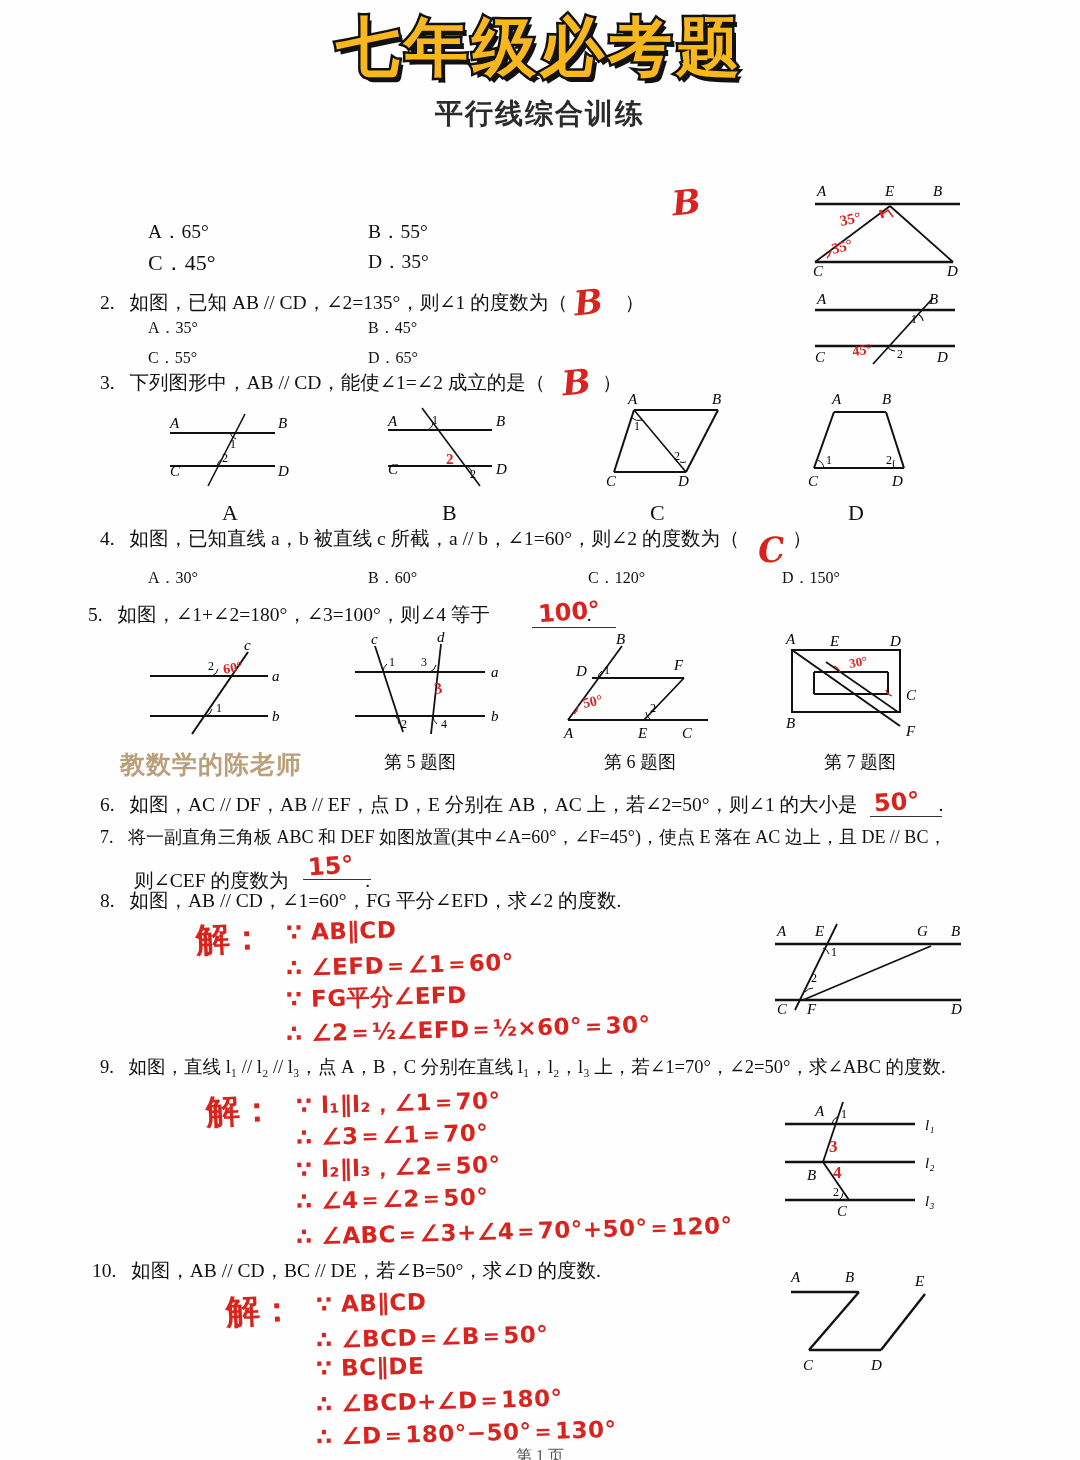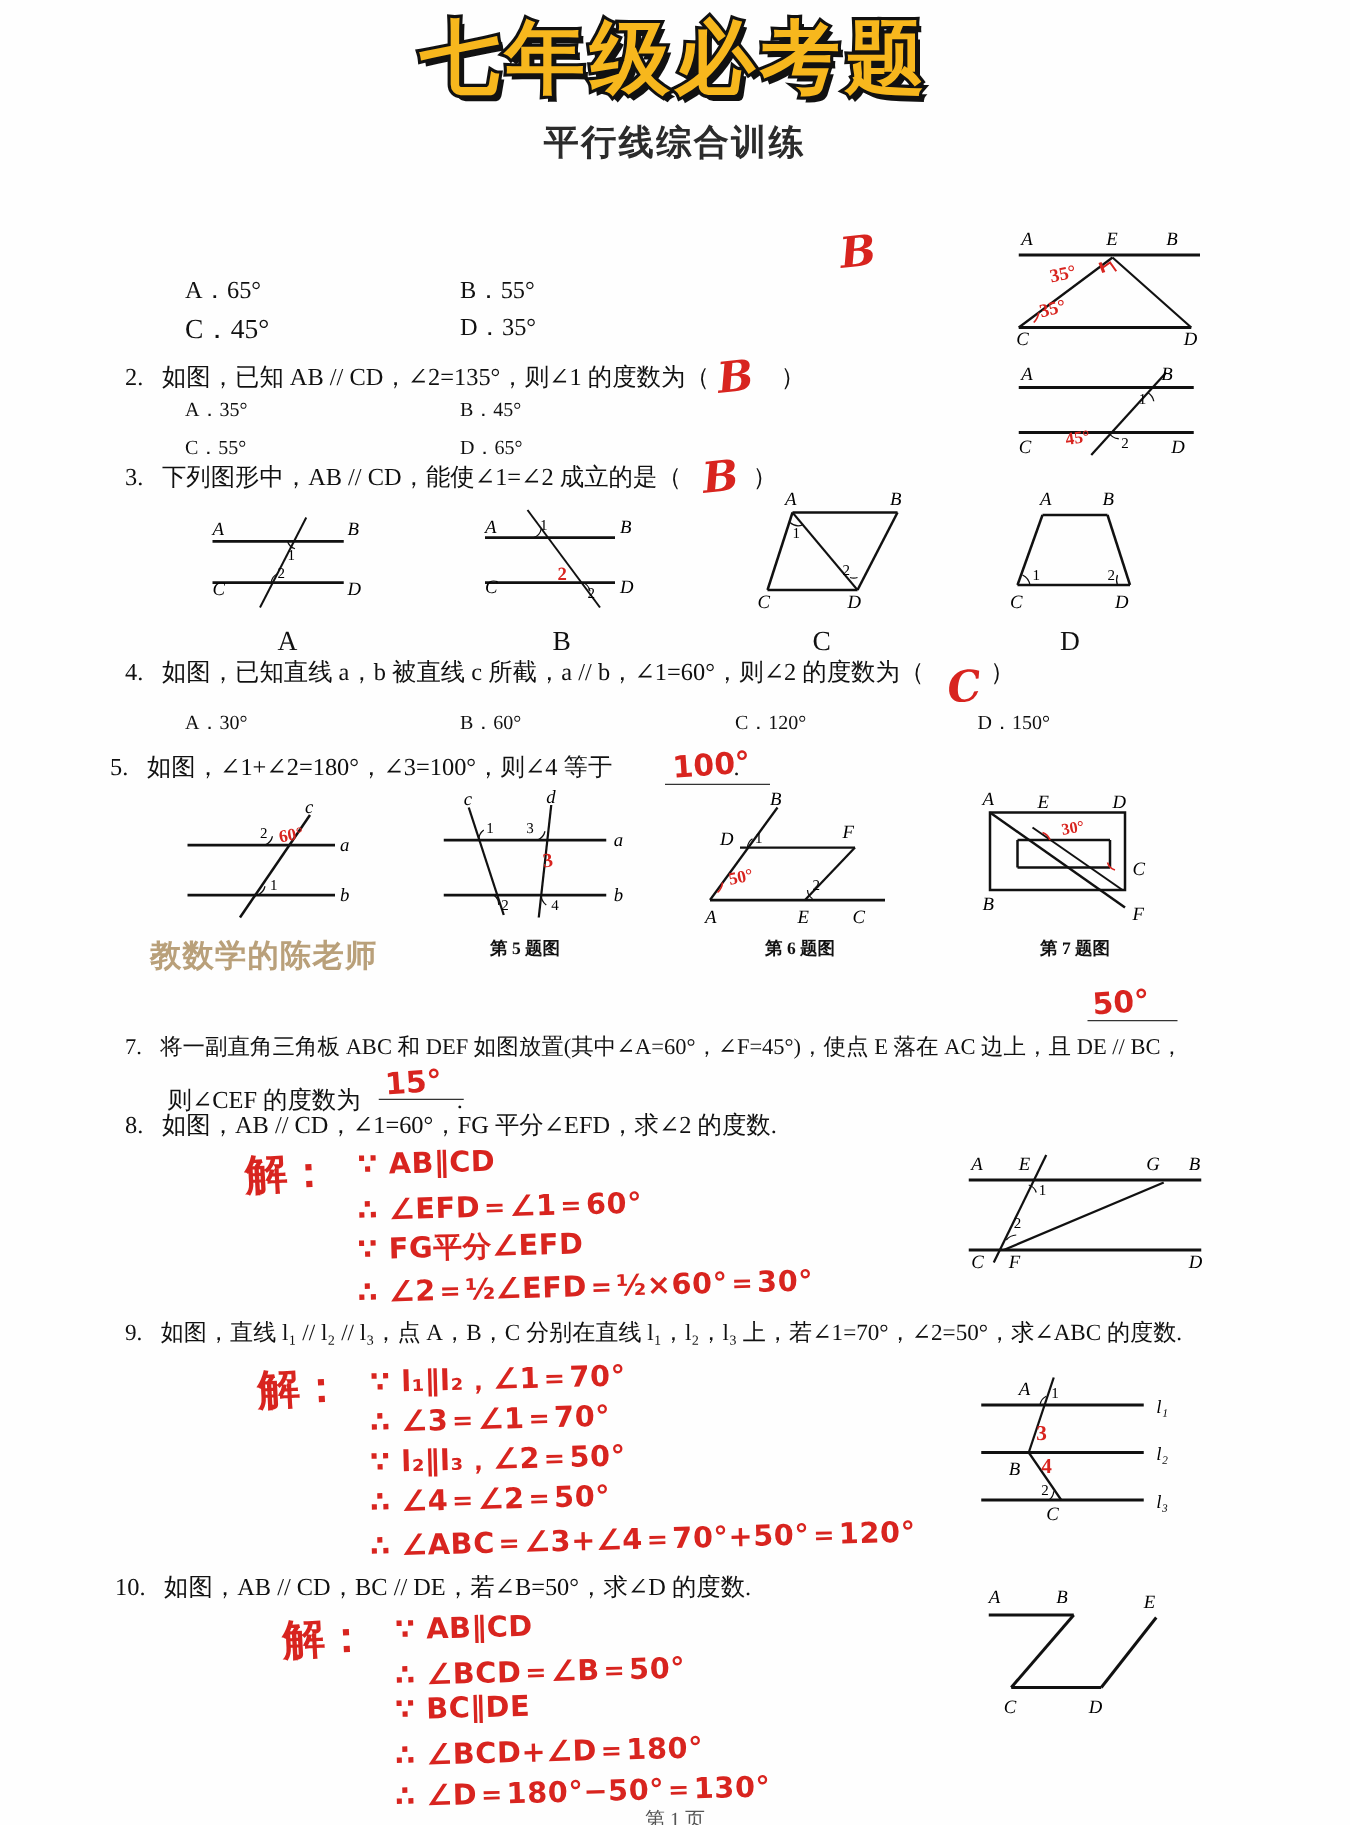--- a/index.html
+++ b/index.html
@@ -49,21 +49,21 @@
   }
   .solline{
     position:absolute;color:#d8241f;font-weight:bold;
     font-family:"DejaVu Sans","Liberation Sans",sans-serif;
     font-size:23px;white-space:nowrap;letter-spacing:.5px;
   }
 
   
   .fig{position:absolute;}
   .figcap{
-    position:absolute;font-size:14px;text-align:center;width:120px;font-weight:bold;
+    position:absolute;font-size:18px;text-align:center;width:120px;
   }
   .optlabel{
     position:absolute;font-size:22px;font-family:"Liberation Serif",serif;
   }
 
   
   .watermark{
     position:absolute;color:#b9a07a;font-weight:bold;
     font-family:"DejaVu Sans","Liberation Sans",sans-serif;
     font-size:25px;letter-spacing:1px;
@@ -314,20 +314,25 @@
       <text class="nm" x="16" y="100">B</text>
       <text class="nm" x="136" y="72">C</text>
       <text class="nm" x="136" y="108">F</text>
       <text class="rd" x="80" y="40" font-size="13" transform="rotate(-10 80 40)">30°</text>
       <path d="M 64 38 A 10 10 0 0 1 70 44" fill="none" stroke="#d8241f" stroke-width="1.3"></path>
       <path d="M 116 62 A 9 9 0 0 0 122 68" fill="none" stroke="#d8241f" stroke-width="1.3"></path>
     </svg>
   </div>
   <div class="figcap" style="left:800px;top:750px;width:120px;">第 7 题图</div>
 
+  <div class="q" style="left:100px;top:790px;">
+    <span>6.</span>
+    <span style="margin-left:10px">如图，AC // DF，AB // EF，点 D，E 分别在 AB，AC 上，若∠2=50°，则∠1 的大小是</span>
+    <span style="margin-left:76px">.</span>
+  </div>
   <div class="blankline" style="left:870px;top:816px;width:72px;"></div>
   <div class="fillans" style="left:874px;top:788px;">50°</div>
 
   <div class="q" style="left:100px;top:824px;font-size:18px;">
     <span>7.</span>
     <span style="margin-left:10px">将一副直角三角板 ABC 和 DEF 如图放置(其中∠A=60°，∠F=45°)，使点 E 落在 AC 边上，且 DE // BC，</span>
   </div>
   <div class="q" style="left:134px;top:866px;">
     <span>则∠CEF 的度数为</span>
     <span style="margin-left:72px">.</span>

